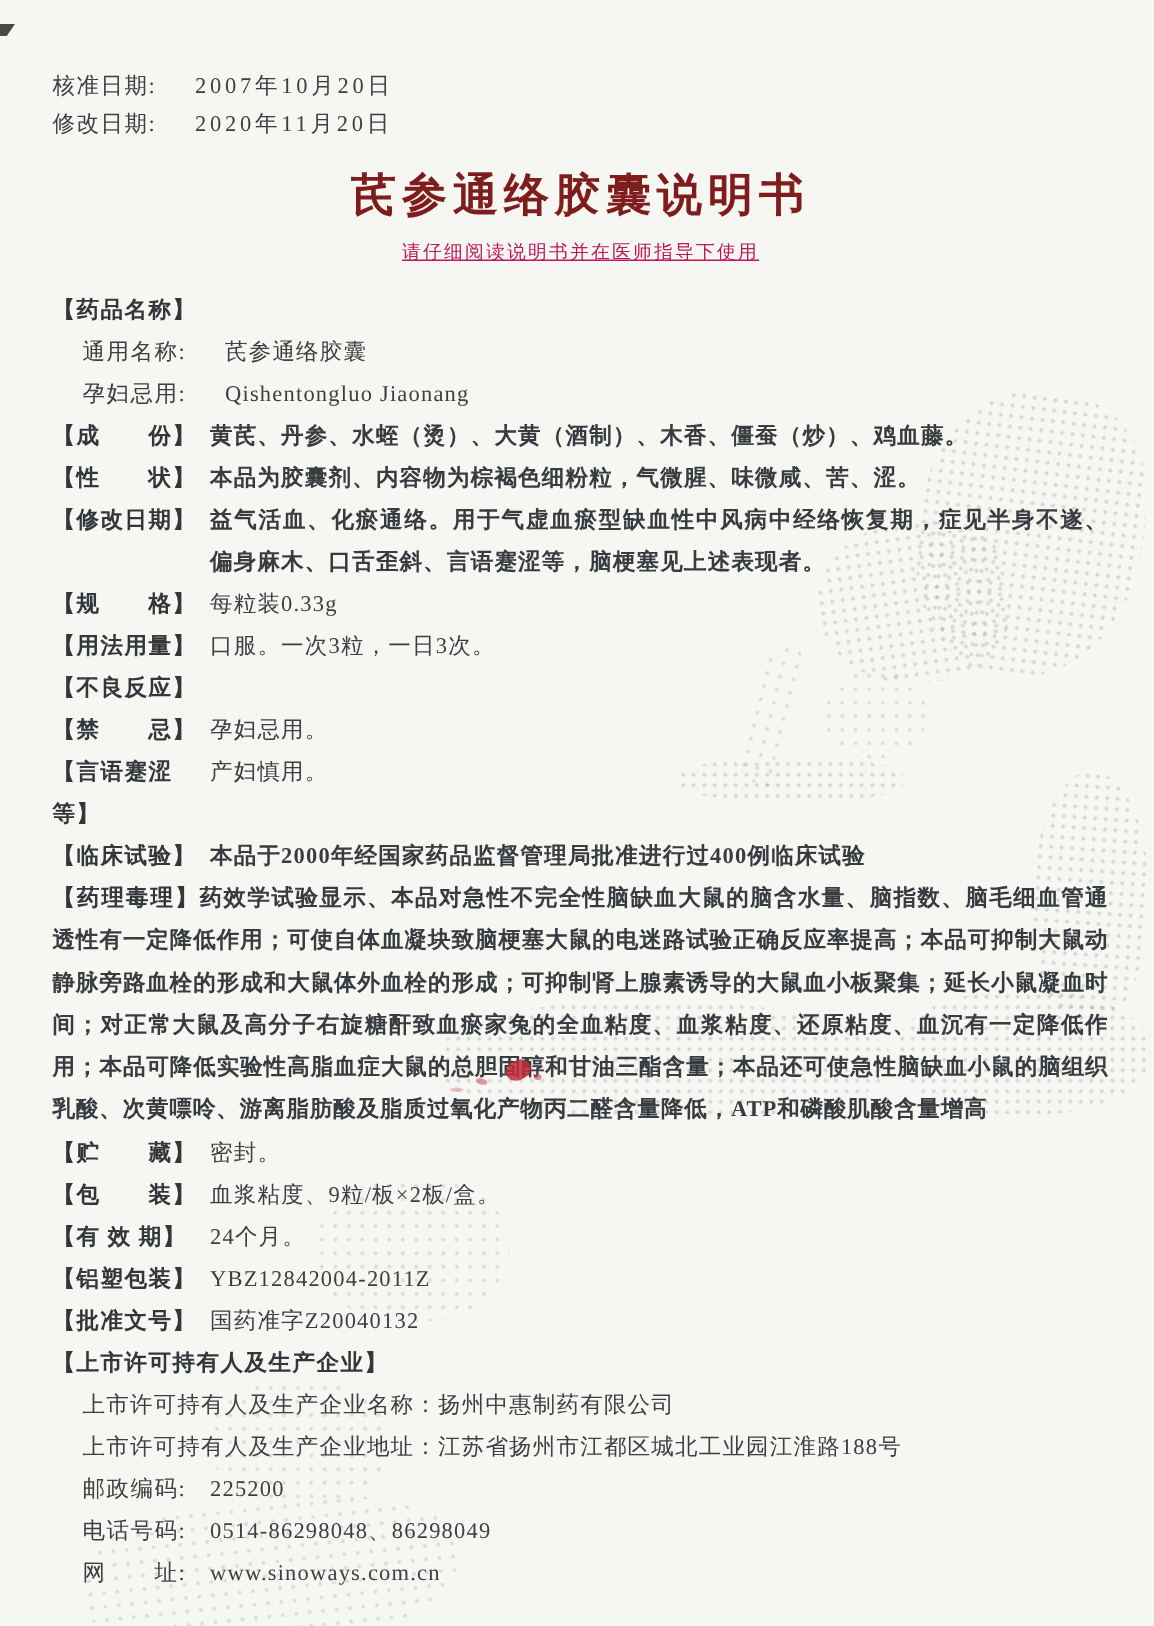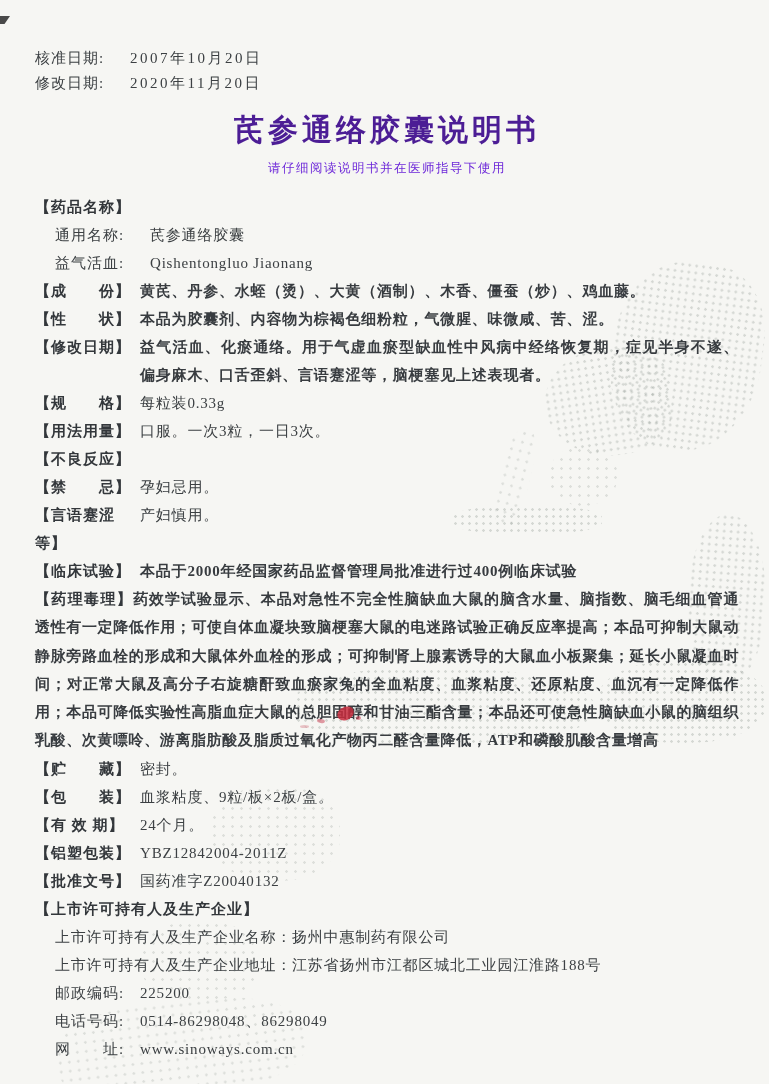--- a/index.html
+++ b/index.html
@@ -13,22 +13,22 @@
   .content{position:absolute;left:0;top:0;right:0;padding:30px 30px 0 35px;z-index:2;}
 
   
   .dates{font-size:15px;line-height:25px;}
   .date-row{display:flex;}
   .dlbl{flex:0 0 95px;letter-spacing:1px;}
   .dval{letter-spacing:2.5px;}
 
   
   .title{margin:14px 0 0;text-align:center;font-size:30px;font-weight:bold;
-         letter-spacing:4px;color:#4c1d95;}
-  .subtitle{margin-top:9px;text-align:center;font-size:12.5px;letter-spacing:1.5px;color:#6d28d9;}
+         letter-spacing:4px;color:#7f1d1d;}
+  .subtitle{margin-top:9px;text-align:center;font-size:12.5px;letter-spacing:1.5px;color:#be185d;text-decoration:underline;}
 
   
   .rows{margin-top:16px;font-size:15px;}
   .row{display:flex;line-height:28px;}
   .lbl{flex:0 0 105px;font-weight:bold;letter-spacing:1px;color:#33373b;}
   .val{flex:1;text-align:justify;letter-spacing:.8px;}
   .bold .val{font-weight:bold;color:#383c40;}
   .row.indent{padding-left:20px;}
   .ilbl{flex:0 0 95px;letter-spacing:1px;}
   .ilbl.w85{flex:0 0 85px;}
@@ -108,21 +108,21 @@
     <div class="rows">
 
       <div class="row">
         <span class="lbl">【药品名称】</span>
       </div>
       <div class="row indent">
         <span class="ilbl">通用名称:</span>
         <span class="val">芪参通络胶囊</span>
       </div>
       <div class="row indent">
-        <span class="ilbl">益气活血:</span>
+        <span class="ilbl">孕妇忌用:</span>
         <span class="val">Qishentongluo  Jiaonang</span>
       </div>
 
       <div class="row bold">
         <span class="lbl">【成　　份】</span>
         <span class="val">黄芪、丹参、水蛭（烫）、大黄（酒制）、木香、僵蚕（炒）、鸡血藤。</span>
       </div>
       <div class="row bold">
         <span class="lbl">【性　　状】</span>
         <span class="val">本品为胶囊剂、内容物为棕褐色细粉粒，气微腥、味微咸、苦、涩。</span>

